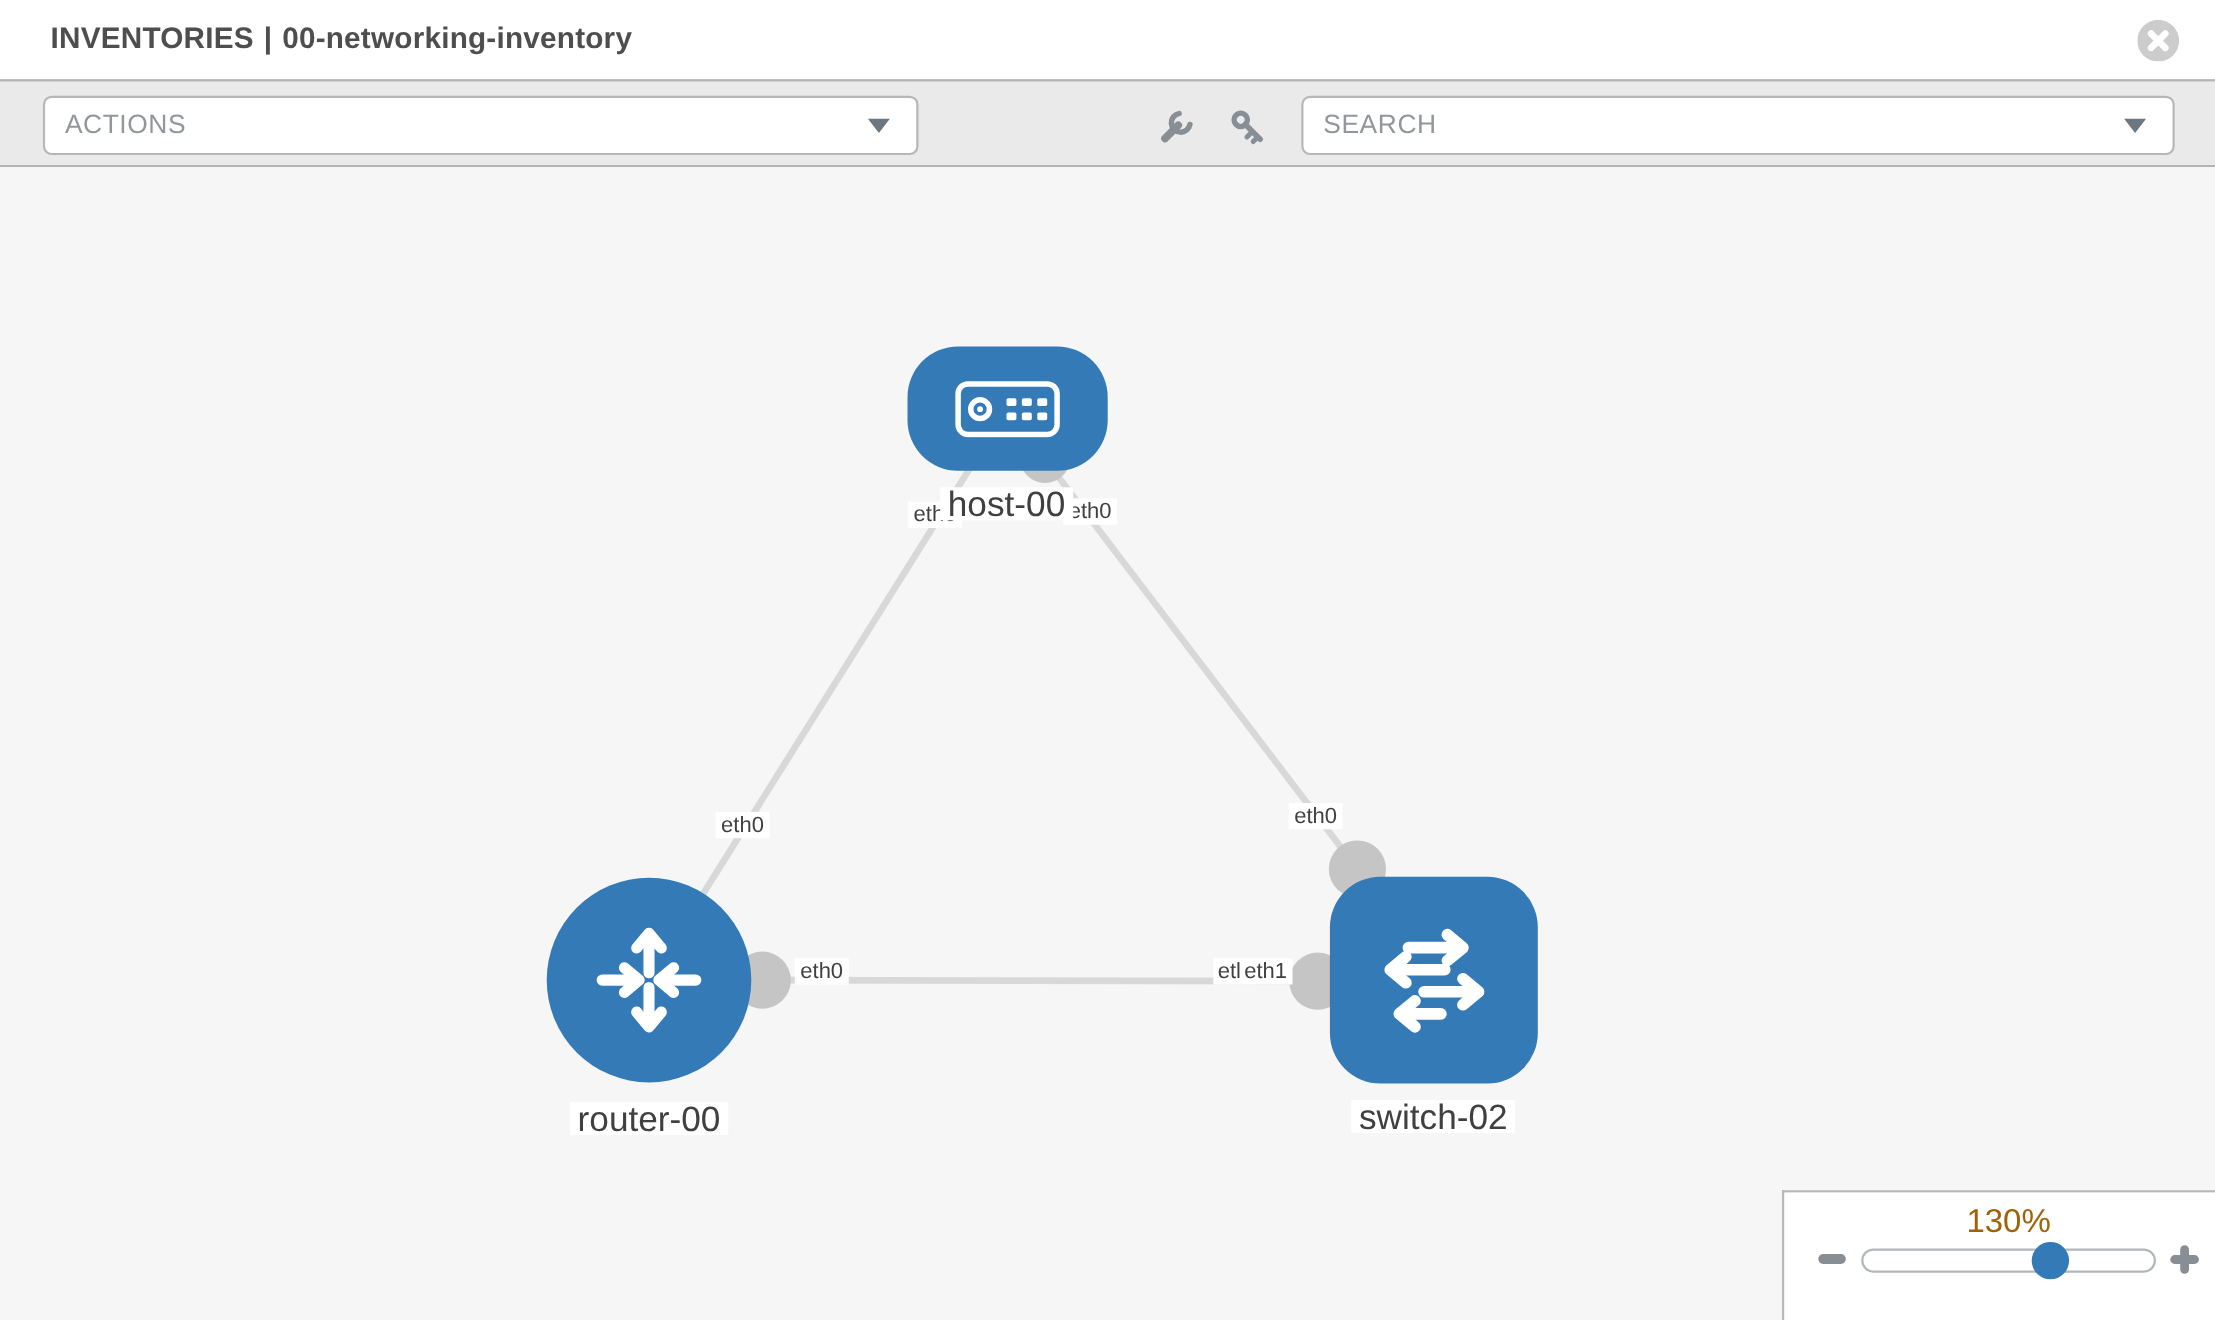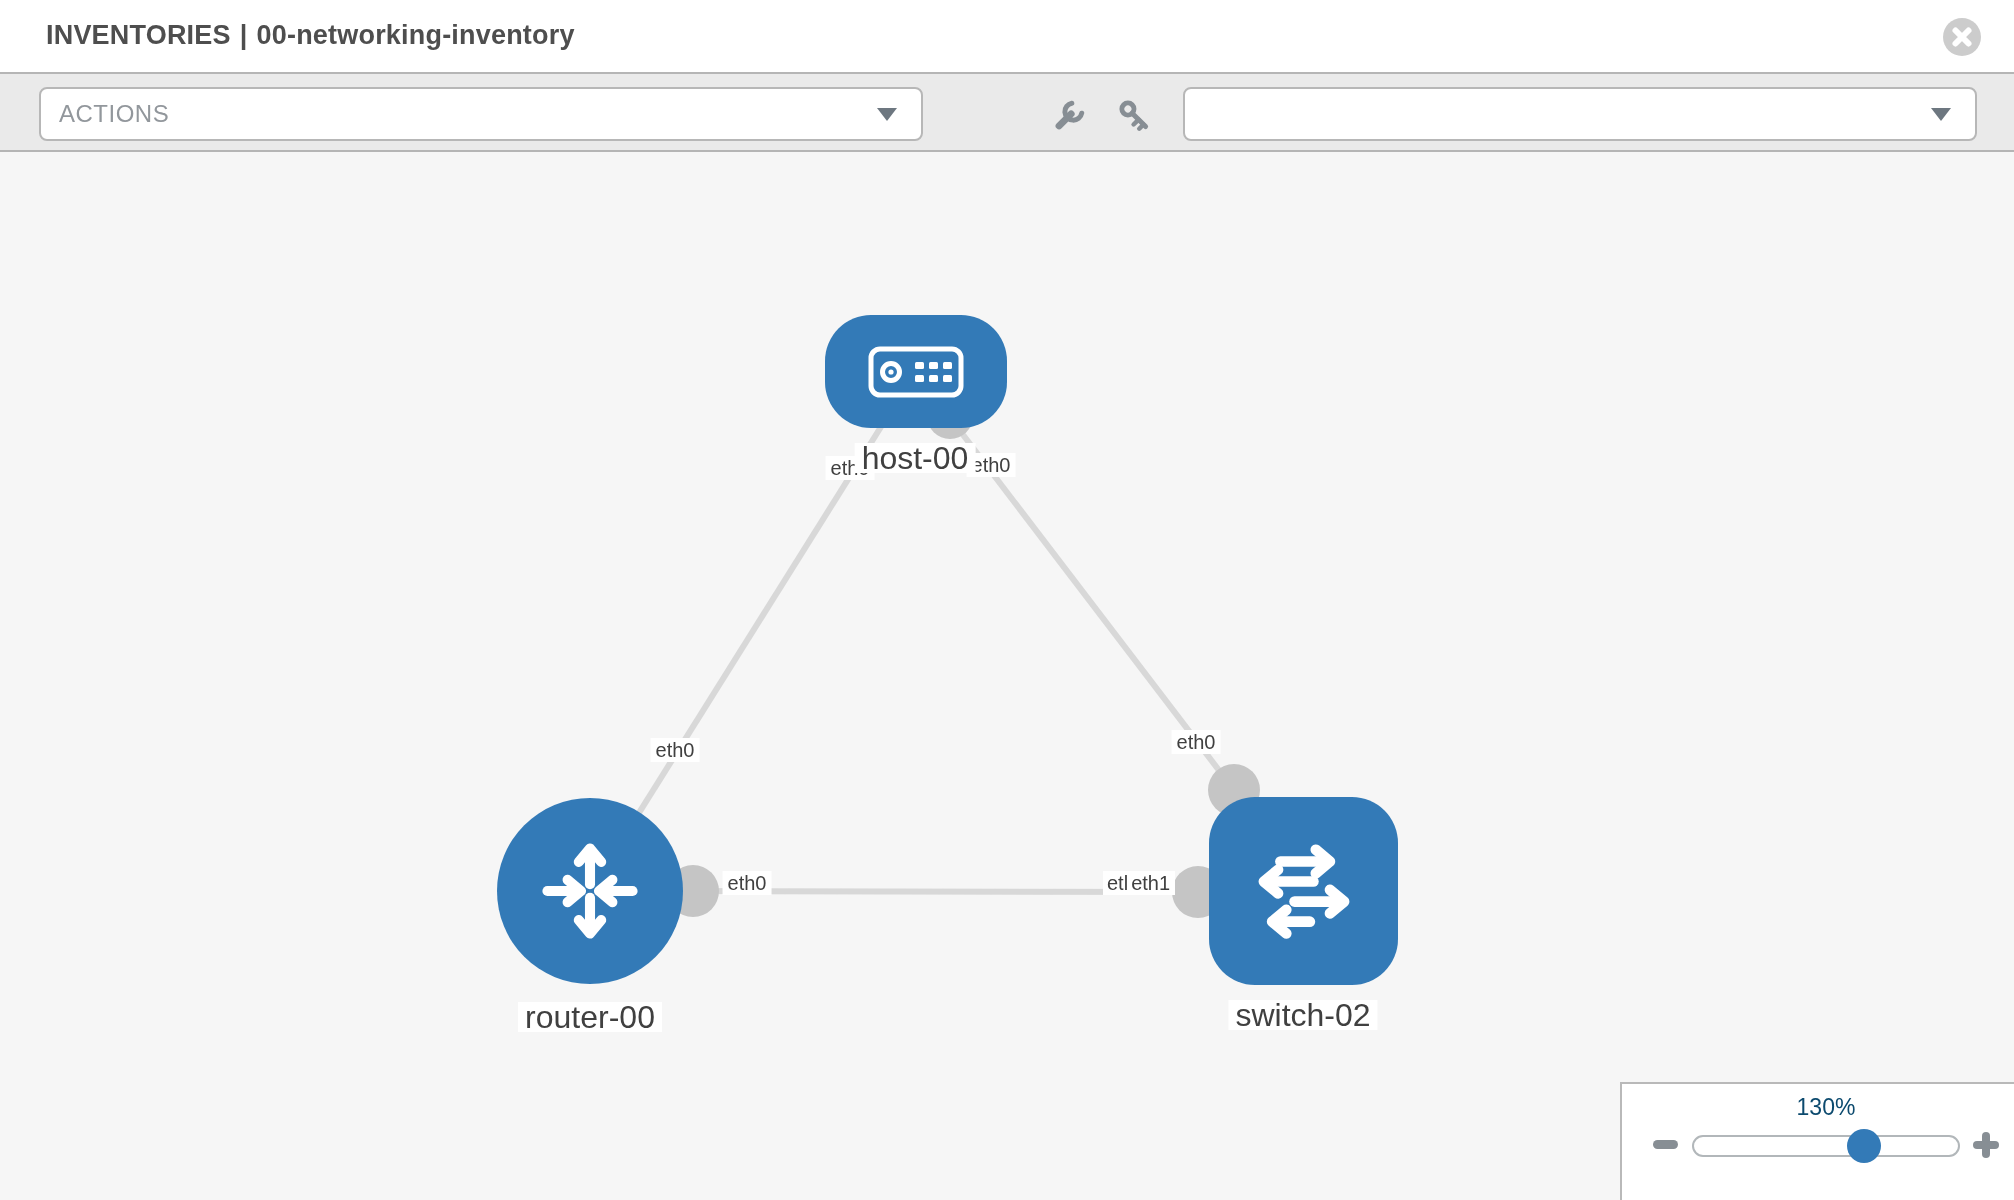--- a/index.html
+++ b/index.html
@@ -17,21 +17,21 @@
   .header{position:relative;height:72px;background:#fff;}
   .title{position:absolute;left:46px;top:20px;font-size:27px;font-weight:700;color:#4e4e4e;letter-spacing:.2px;white-space:nowrap;}
   .title span{margin-right:9px;}
   .title span:last-child{margin-right:0;}
   .close-btn{position:absolute;left:1943px;top:18px;width:38px;height:38px;padding:0;border:0;background:transparent;cursor:pointer;}
   
   .toolbar{position:relative;height:80px;background:var(--toolbar-bg);
     border-top:2px solid var(--border-gray);border-bottom:2px solid var(--border-gray);}
   .combo{position:absolute;top:13px;height:54px;background:#fff;border:2px solid #b7b7b7;border-radius:8px;
     display:flex;align-items:center;cursor:pointer;}
-  .combo-actions{left:39px;width:884px;}
+  .combo-actions{left:39px;width:796px;}
   .combo-search{left:1183px;width:794px;}
   .combo-label{font-size:24px;color:var(--muted-text);padding-left:18px;letter-spacing:.5px;}
   .caret{position:absolute;right:24px;top:50%;margin-top:-6px;width:0;height:0;
     border-left:10px solid transparent;border-right:10px solid transparent;border-top:13px solid #6d7780;}
   .tool-icon{position:absolute;top:22px;width:40px;height:40px;cursor:pointer;}
   .tool-icon.wrench{left:1049px;}
   .tool-icon.key{left:1115px;}
   .tool-icon path,.tool-icon circle{stroke:var(--icon-gray);fill:none;}
   .search-input{flex:1;height:46px;border:0;outline:none;background:transparent;
     font-family:"Liberation Sans",sans-serif;font-size:24px;color:#555;padding-left:18px;letter-spacing:.5px;}
@@ -51,21 +51,21 @@
   .eth-label,.node-label{position:absolute;background:#fff;color:var(--label-text);white-space:nowrap;}
   .eth-label{z-index:2;font-size:20px;line-height:24px;padding:0 5px;}
   .node-label{z-index:4;font-size:32px;line-height:30px;padding:0 7px;}
   .ctr{transform:translateX(-50%);}
   .if-combo{position:absolute;z-index:2;display:flex;}
   .if-combo .eth-label{position:static;padding:0 2px 0 4px;}
   .if-combo .eth-label + .eth-label{padding:0 5px 0 1px;}
   
   .zoom-panel{position:absolute;left:1620px;top:930px;width:394px;height:118px;background:#fff;z-index:10;
     border-left:2px solid #b9b9b9;border-top:2px solid #b9b9b9;}
-  .zoom-value{position:absolute;left:70px;top:10px;width:268px;text-align:center;font-size:23px;color:#0c4a6e;}
+  .zoom-value{position:absolute;left:70px;top:10px;width:268px;text-align:center;font-size:30px;color:#a16207;}
   .zoom-minus{position:absolute;left:31px;top:56px;width:25px;height:9px;border-radius:4.5px;background:var(--icon-gray);border:0;padding:0;cursor:pointer;}
   .zoom-plus{position:absolute;left:351px;top:48px;width:26px;height:26px;padding:0;border:0;background:transparent;cursor:pointer;}
   .zoom-plus i{position:absolute;background:var(--icon-gray);border-radius:4px;}
   .zoom-plus i.h{left:0;top:9px;width:26px;height:8px;}
   .zoom-plus i.v{left:9px;top:0;width:8px;height:26px;}
   .zoom-track{position:absolute;left:70px;top:51px;width:268px;height:22px;background:#fff;
     border:2px solid #b2b7ba;border-radius:11px;cursor:pointer;}
   .zoom-thumb{position:absolute;left:225px;top:45px;width:34px;height:34px;border-radius:50%;background:var(--node-blue);cursor:grab;}
 </style>
 </head>
@@ -98,20 +98,21 @@
   <svg class="tool-icon key" viewBox="0 0 40 40" width="40" height="40">
     <g transform="rotate(-45 20 20)" stroke-linecap="round">
       <circle cx="20" cy="10" r="6" stroke-width="5"></circle>
       <path d="M20 16 L20 35" stroke-width="5"></path>
       <path d="M20 25 L13 25" stroke-width="4.5"></path>
       <path d="M20 32 L14 32" stroke-width="4.5"></path>
     </g>
   </svg>
 
   <div class="combo combo-search">
+    <input class="search-input" type="text" placeholder="SEARCH" style="">
     <span class="caret"></span>
   </div>
 </div>
 
 <div class="canvas">
 
   <svg class="links-svg" width="2014" height="1048" viewBox="0 0 2014 1048">
     <line class="link-line" x1="590" y1="739" x2="916" y2="219"></line>
     <line class="link-line" x1="935" y1="246" x2="1250" y2="659"></line>
     <line class="link-line" x1="693" y1="739" x2="1198" y2="740"></line>

